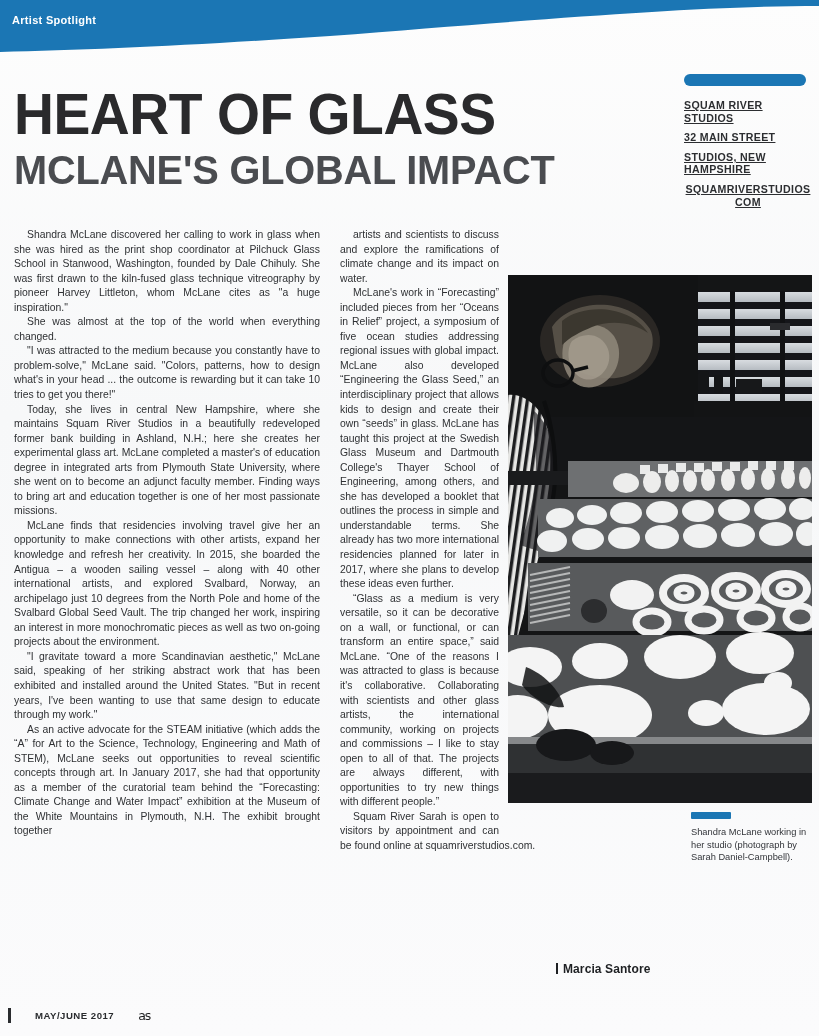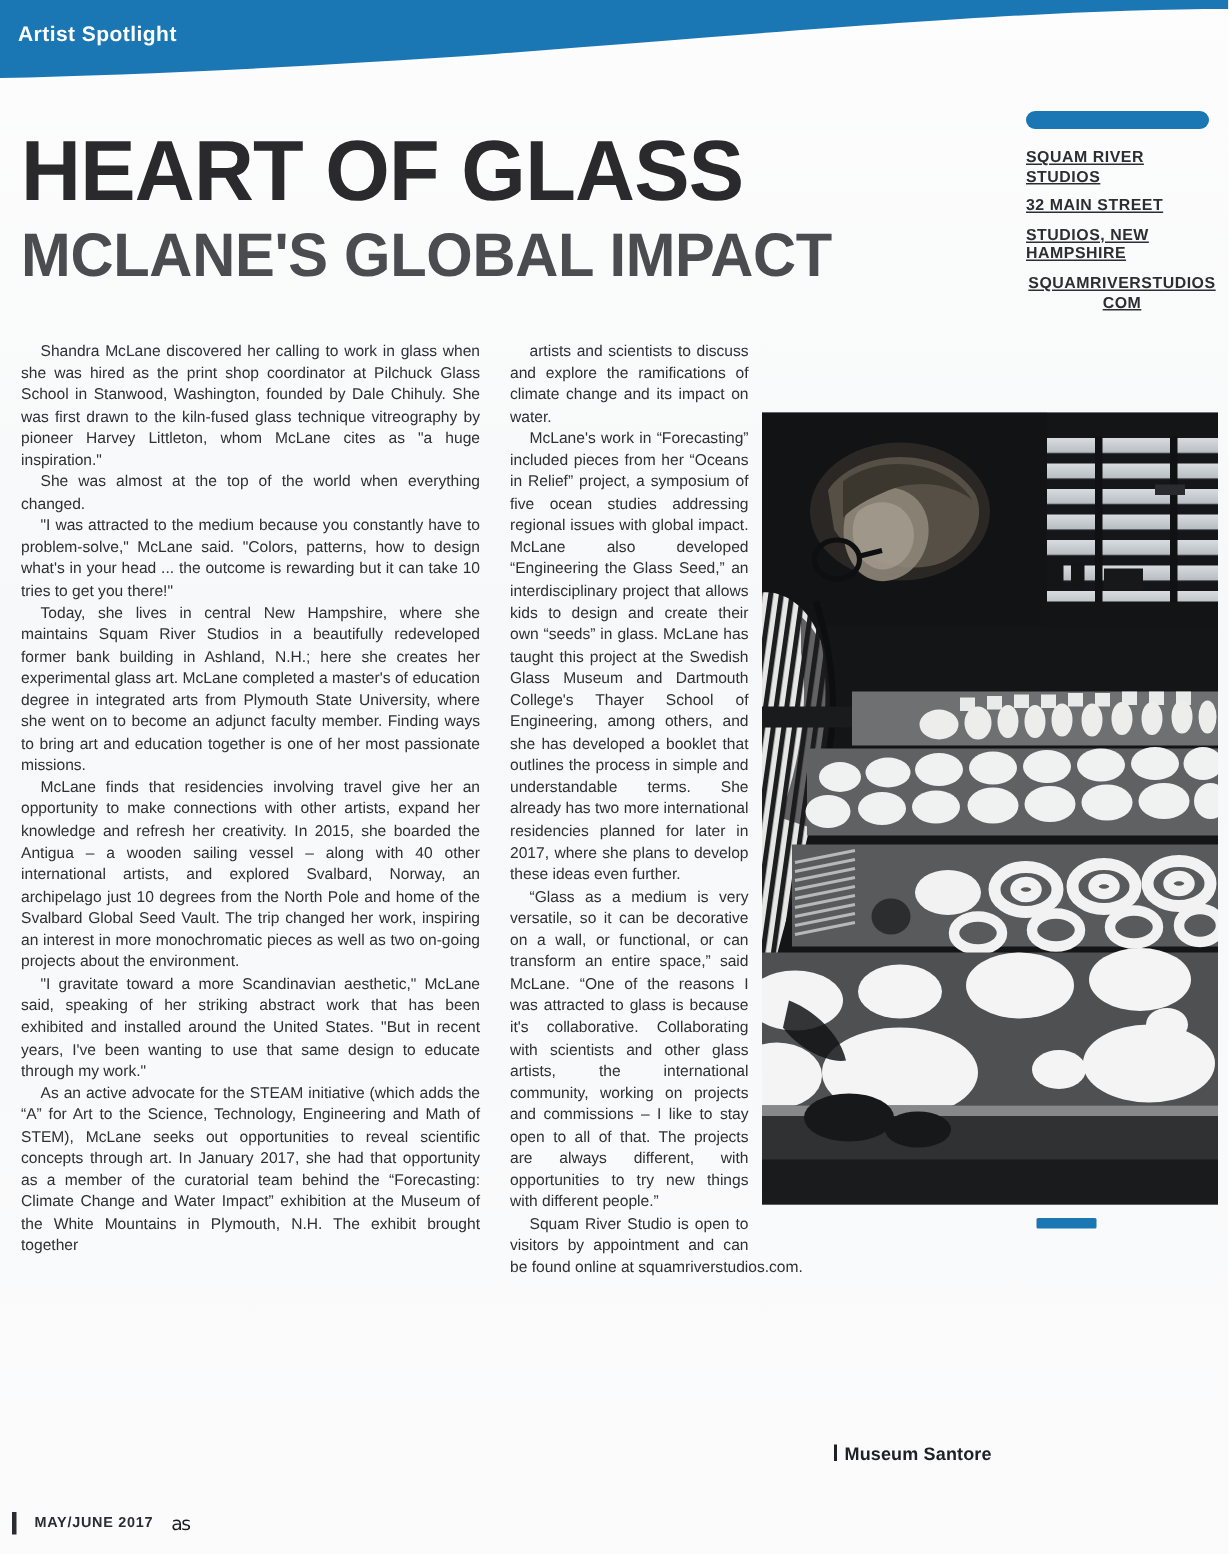--- a/index.html
+++ b/index.html
@@ -20,21 +20,21 @@
 
   
   .kicker-banner{
     position:absolute;left:0;top:0;width:819px;height:56px;
     overflow:hidden;
   }
   .kicker-banner svg{display:block;}
   .kicker-label{
     position:absolute;left:12px;top:14px;
     color:#ffffff;
-    font-size:14px;font-weight:bold;
+    font-size:11px;font-weight:bold;
     letter-spacing:.3px;
     font-family:"Liberation Sans", sans-serif;
   }
 
   
   .headline{
     position:absolute;left:14px;top:86px;
     font-size:57px;line-height:57px;
     font-weight:bold;
     color:#2a2a2c;
@@ -114,21 +114,21 @@
     letter-spacing:.1px;
   }
   .byline .rule{
     display:inline-block;width:2px;height:11px;background:#1e2023;
     vertical-align:-1px;margin-right:5px;
   }
 
   
   .footer{
     position:absolute;left:8px;top:1008px;
-    display:flex;align-items:center;gap:12px;
+    display:flex;align-items:center;gap:24px;
   }
   .footer .rule{width:3px;height:15px;background:#2a2c2f;}
   .footer .folio{
     font-size:9.6px;font-weight:bold;color:#2a2c2f;letter-spacing:.5px;
   }
   .footer .mark{
     font-size:12.5px;font-weight:normal;color:#1b1c1e;
     letter-spacing:-1px;
     font-family:"DejaVu Sans", sans-serif;
   }
@@ -164,21 +164,21 @@
     <p>McLane finds that residencies involving travel give her an opportunity to make connections with other artists, expand her knowledge and refresh her creativity. In 2015, she boarded the Antigua – a wooden sailing vessel – along with 40 other international artists, and explored Svalbard, Norway, an archipelago just 10 degrees from the North Pole and home of the Svalbard Global Seed Vault. The trip changed her work, inspiring an interest in more monochromatic pieces as well as two on-going projects about the environment.</p>
     <p>"I gravitate toward a more Scandinavian aesthetic," McLane said, speaking of her striking abstract work that has been exhibited and installed around the United States. "But in recent years, I've been wanting to use that same design to educate through my work."</p>
     <p>As an active advocate for the STEAM initiative (which adds the “A” for Art to the Science, Technology, Engineering and Math of STEM), McLane seeks out opportunities to reveal scientific concepts through art. In January 2017, she had that opportunity as a member of the curatorial team behind the “Forecasting: Climate Change and Water Impact” exhibition at the Museum of the White Mountains in Plymouth, N.H. The exhibit brought together</p>
   </div>
 
   <div class="col" id="col2">
     <div class="wrap-shape"></div>
     <p>artists and scientists to discuss and explore the ramifications of climate change and its impact on water.</p>
     <p>McLane's work in “Forecasting” included pieces from her “Oceans in Relief” project, a symposium of five ocean studies addressing regional issues with global impact. McLane also developed “Engineering the Glass Seed,” an interdisciplinary project that allows kids to design and create their own “seeds” in glass. McLane has taught this project at the Swedish Glass Museum and Dartmouth College's Thayer School of Engineering, among others, and she has developed a booklet that outlines the process in simple and understandable terms. She already has two more international residencies planned for later in 2017, where she plans to develop these ideas even further.</p>
     <p>“Glass as a medium is very versatile, so it can be decorative on a wall, or functional, or can transform an entire space,” said McLane. “One of the reasons I was attracted to glass is because it's collaborative. Collaborating with scientists and other glass artists, the international community, working on projects and commissions – I like to stay open to all of that. The projects are always different, with opportunities to try new things with different people.”</p>
-    <p>Squam River Studio is open to visitors by appointment and can be found online at squamriverstudios.com.</p>
+    <p>Squam River Sarah is open to visitors by appointment and can be found online at squamriverstudios.com.</p>
   </div>
 
   <div class="photo">
     <svg width="304" height="528" viewBox="0 0 304 528" xmlns="http://www.w3.org/2000/svg">
       <defs>
         <linearGradient id="skyg" x1="0" y1="0" x2="0" y2="1">
           <stop offset="0" stop-color="#d8dce0"></stop>
             <stop offset="1" stop-color="#9fa6ad"></stop>
         </linearGradient>
         <linearGradient id="tabg" x1="0" y1="0" x2="0" y2="1">
@@ -346,24 +346,25 @@
 
         <path d="M18,392 C34,398 52,414 56,432 C44,434 24,424 14,410 Z" fill="#121314" opacity=".85"></path>
         <ellipse cx="58" cy="470" rx="30" ry="16" fill="#17181a"></ellipse>
         <ellipse cx="104" cy="478" rx="22" ry="12" fill="#17181a"></ellipse>
       </g>
     </svg>
   </div>
 
   <div class="caption-block">
     <div class="caption-bar"></div>
+    <div class="caption-text">Shandra McLane working in her studio (photograph by Sarah Daniel-Campbell).</div>
   </div>
 
   <div class="byline">
-    <span class="rule"></span><span>Museum Santore</span>
+    <span class="rule"></span><span>Marcia Santore</span>
   </div>
 
   <div class="footer">
     <span class="rule"></span>
     <span class="folio">MAY/JUNE 2017</span>
     <span class="mark">as</span>
   </div>
 
 </div>
 

